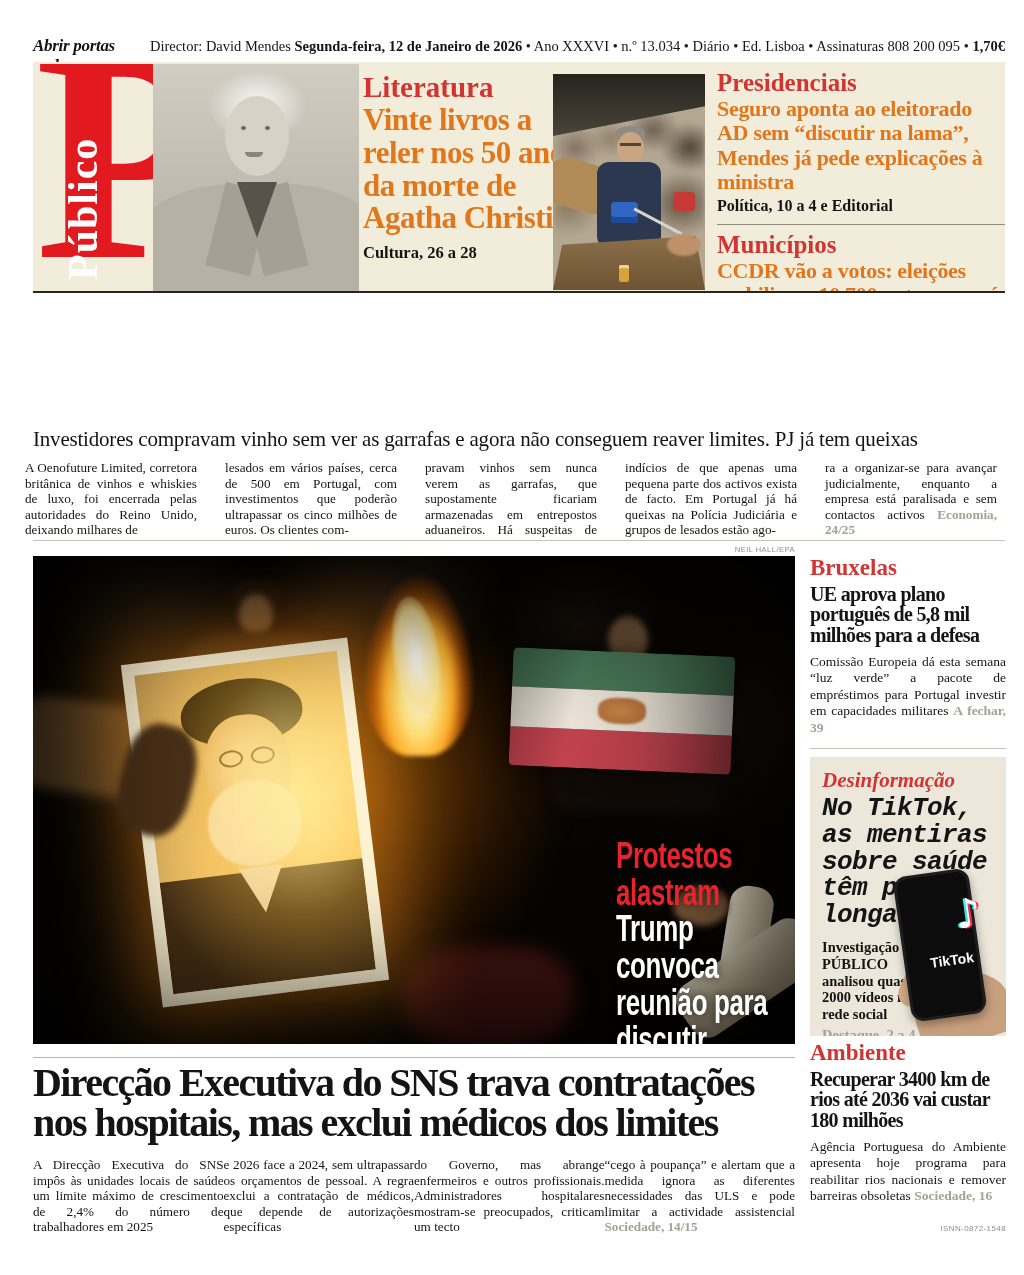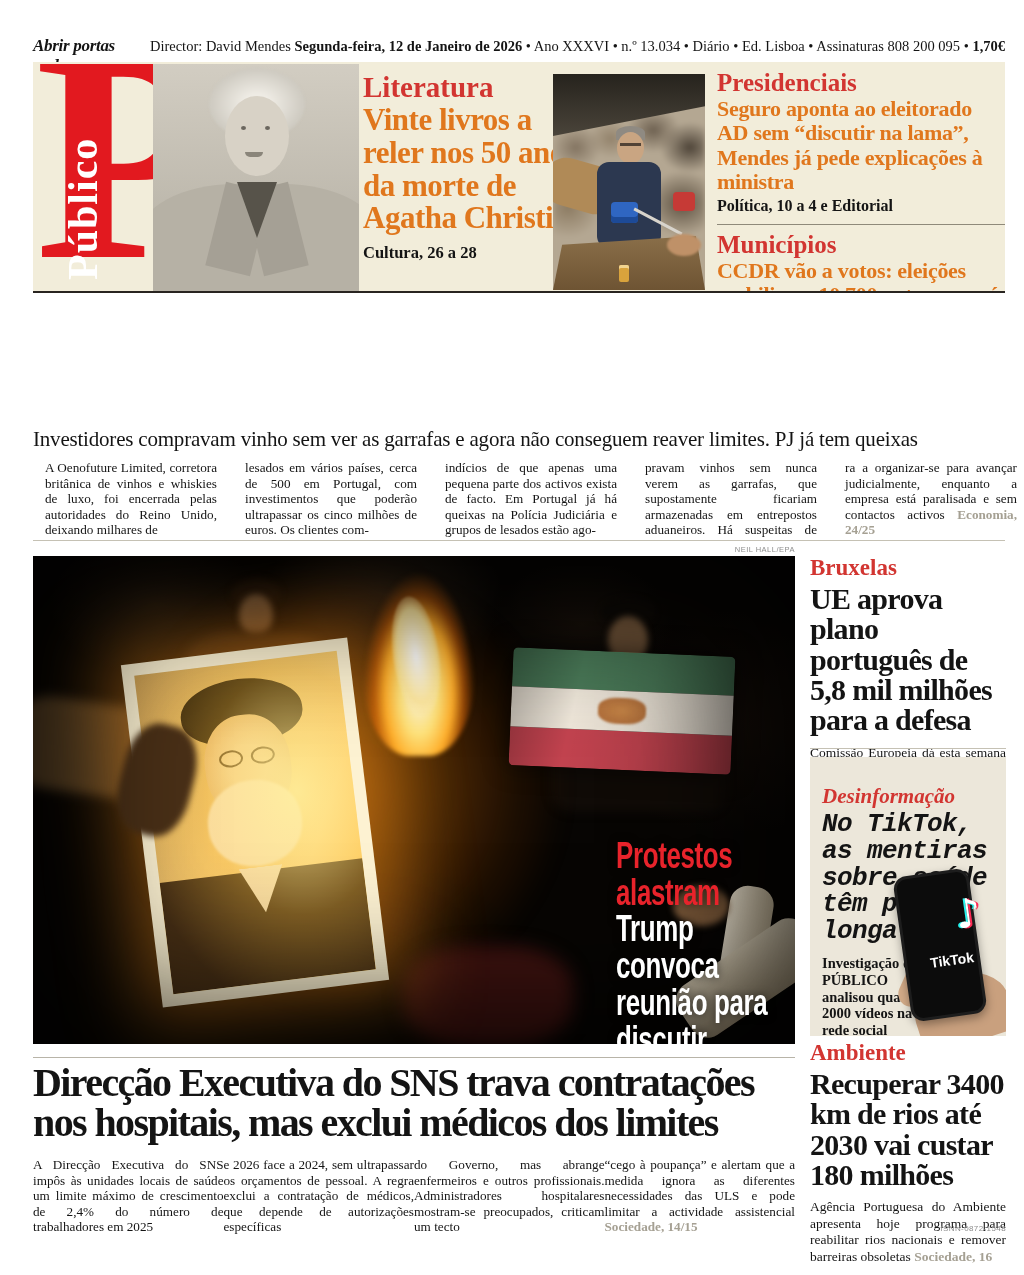--- a/index.html
+++ b/index.html
@@ -69,21 +69,21 @@
   
   .band-right { left:684px; top:8px; width:288px; }
   .band-right .kicker { font-size:25px; line-height:1.05; }
   .tz-head { color:#e0771d; font-weight:bold; font-size:22px; line-height:1.1; letter-spacing:-0.3px; margin-top:1px; }
   .tz-ref { font-weight:bold; font-size:16px; margin-top:3px; }
   .tz-rule { border:0; border-top:1px solid #8f8a7a; margin:9px 0 7px 0; }
 
   
   .lead-head { left:33px; top:301px; width:940px; font-size:58px; font-weight:bold; line-height:0.98; letter-spacing:-2.4px; }
   .standfirst { left:33px; top:427px; width:972px; font-size:21px; letter-spacing:-0.2px; }
-  .lead-cols { left:45px; top:460px; width:972px; height:77px; display:flex; gap:28px; overflow:hidden; }
+  .lead-cols { left:25px; top:460px; width:972px; height:77px; display:flex; gap:28px; overflow:hidden; }
   .col { flex:1; font-size:13.2px; line-height:1.18; text-align:justify; hyphens:auto; }
   .gray-ref { color:#a5a093; font-weight:bold; }
   .col .gray-ref { display:inline; }
 
   .rule-wide { left:33px; top:540px; width:972px; border-top:1px solid #c5c1b4; height:0; }
   .credit { left:33px; top:545px; width:762px; text-align:right; font-family:"Liberation Sans", sans-serif; font-size:7.5px; color:#8d8d8d; letter-spacing:0.5px; }
 
   
   .main-photo { left:33px; top:556px; width:762px; height:488px; background:#070503; overflow:hidden;padding-left:16px; }
   .pp-bg { position:absolute; inset:0;
@@ -135,25 +135,25 @@
   .pp-vignette { position:absolute; inset:0; box-shadow:inset 0 0 130px 45px rgba(0,0,0,0.72); }
 
   .pp-overlay { position:absolute; left:583px; top:282px; width:250px; }
   .pp-cond { transform:scaleX(0.72); transform-origin:0 0; font-family:"Liberation Sans", sans-serif; font-weight:bold; font-size:36px; line-height:1.02; letter-spacing:-0.5px; text-shadow:0 0 10px rgba(0,0,0,0.6); }
   .pp-kicker { color:#e8232b; }
   .pp-headline { color:#ffffff; }
 
   
   .rail-block { left:810px; width:196px; }
   .rail-kicker { font-size:23px; color:#d23531; font-weight:bold; line-height:1.05; }
-  .rail-head { font-size:30px; font-weight:bold; line-height:1.01; letter-spacing:-0.7px; margin-top:4px; }
+  .rail-head { font-size:20px; font-weight:bold; line-height:1.01; letter-spacing:-0.7px; margin-top:4px; }
   .rail-body { font-size:13.5px; line-height:1.22; margin-top:9px; text-align:justify; }
   .rail-rule { left:810px; top:748px; width:196px; border-top:1px solid #c5c1b4; height:0; }
 
-  .desinfo { left:810px; top:757px; width:196px; height:279px; background:#ece7da; padding:28px 12px 10px 12px; overflow:hidden; }
+  .desinfo { left:810px; top:757px; width:196px; height:279px; background:#ece7da; padding:12px 12px 10px 12px; overflow:hidden; }
   .desinfo .rail-kicker { font-style:italic; font-size:21px; }
   .desinfo .rail-head { font-style:italic; font-size:26px; letter-spacing:-0.6px; line-height:1.03;font-family:Liberation Mono, monospace; }
   .desinfo-body { margin-top:10px; width:102px; font-weight:bold; font-size:14.5px; line-height:1.16; }
   .desinfo-ref { margin-top:4px; width:102px; font-size:14.5px; line-height:1.16; }
 
   .phone-wrap { position:absolute; right:2px; bottom:0; width:120px; height:168px; }
   .ph-hand { position:absolute; right:-6px; bottom:-8px; width:96px; height:70px; border-radius:50% 50% 0 0; background:#c9a07e; transform:rotate(-18deg); }
   .ph-thumb { position:absolute; right:74px; bottom:28px; width:26px; height:54px; border-radius:14px; background:#d3ab88; transform:rotate(24deg); }
   .ph-body { position:absolute; left:18px; top:4px; width:76px; height:146px; border-radius:13px; background:#0c0c0c; border:3px solid #1d1d1d; transform:rotate(-8deg); box-shadow:0 4px 10px rgba(0,0,0,0.35); }
   .ph-note { position:absolute; left:24px; top:22px; width:100%; text-align:center; font-size:40px; color:#ffffff; text-shadow:-2px 0 0 #25f4ee, 2px 1px 0 #fe2c55; transform:rotate(-8deg); font-family:"DejaVu Sans", sans-serif; }
@@ -230,22 +230,22 @@
 
       </div>
     </div>
   </div>
 
   <div class="standfirst abs">Investidores compravam vinho sem ver as garrafas e agora não conseguem reaver limites. PJ já tem queixas</div>
 
   <div class="lead-cols abs">
     <div class="col">A Oenofuture Limited, corretora britânica de vinhos e whiskies de luxo, foi encerrada pelas autoridades do Reino Unido, deixando milhares de</div>
     <div class="col">lesados em vários países, cerca de 500 em Portugal, com investimentos que poderão ultrapassar os cinco milhões de euros. Os clientes com-</div>
+    <div class="col">pravam vinhos sem nunca verem as garrafas, que supostamente ficariam armazenadas em entrepostos aduaneiros. Há suspeitas de fraude, com</div>
     <div class="col">indícios de que apenas uma pequena parte dos activos exista de facto. Em Portugal já há queixas na Polícia Judiciária e grupos de lesados estão ago-</div>
-    <div class="col">pravam vinhos sem nunca verem as garrafas, que supostamente ficariam armazenadas em entrepostos aduaneiros. Há suspeitas de fraude, com</div>
     <div class="col"><span>ra a organizar-se para avançar judicialmente, enquanto a empresa está paralisada e sem contactos activos</span> <span class="gray-ref">Economia, 24/25</span></div>
   </div>
 
   <div class="rule-wide abs"></div>
   <div class="credit abs">NEIL HALL/EPA</div>
 
   <div class="main-photo abs">
     <div class="pp-bg"></div>
     <div class="pp-hair1"></div>
     <div class="pp-face1"></div>
@@ -315,21 +315,21 @@
       <div class="ph-hand"></div>
       <div class="ph-thumb"></div>
       <div class="ph-body"></div>
       <div class="ph-note">♪</div>
       <div class="ph-label">TikTok</div>
     </div>
   </div>
 
   <div class="rail-block abs" style="top:1041px;">
     <div class="rail-kicker">Ambiente</div>
-    <div class="rail-head">Recuperar 3400 km de rios até 2030 vai custar 180 milhões</div>
+    <div class="rail-head">Recuperar 3400 km de rios até 2036 vai custar 180 milhões</div>
     <div class="rail-body"><span>Agência Portuguesa do Ambiente apresenta hoje programa para reabilitar rios nacionais e remover barreiras obsoletas </span><span class="gray-ref">Sociedade, 16</span></div>
   </div>
 
   <div class="issn abs">ISNN-0872-1548</div>
 
   <div class="sns-rule abs"></div>
   <h2 class="sns-head abs">Direcção Executiva do SNS trava contratações nos hospitais, mas exclui médicos dos limites</h2>
   <div class="sns-cols abs">
     <div class="col">A Direcção Executiva do SNS impôs às unidades locais de saúde um limite máximo de crescimento de 2,4% do número de trabalhadores em 2025</div>
     <div class="col">e 2026 face a 2024, sem ultrapassar os orçamentos de pessoal. A regra exclui a contratação de médicos, que depende de autorizações específicas</div>

